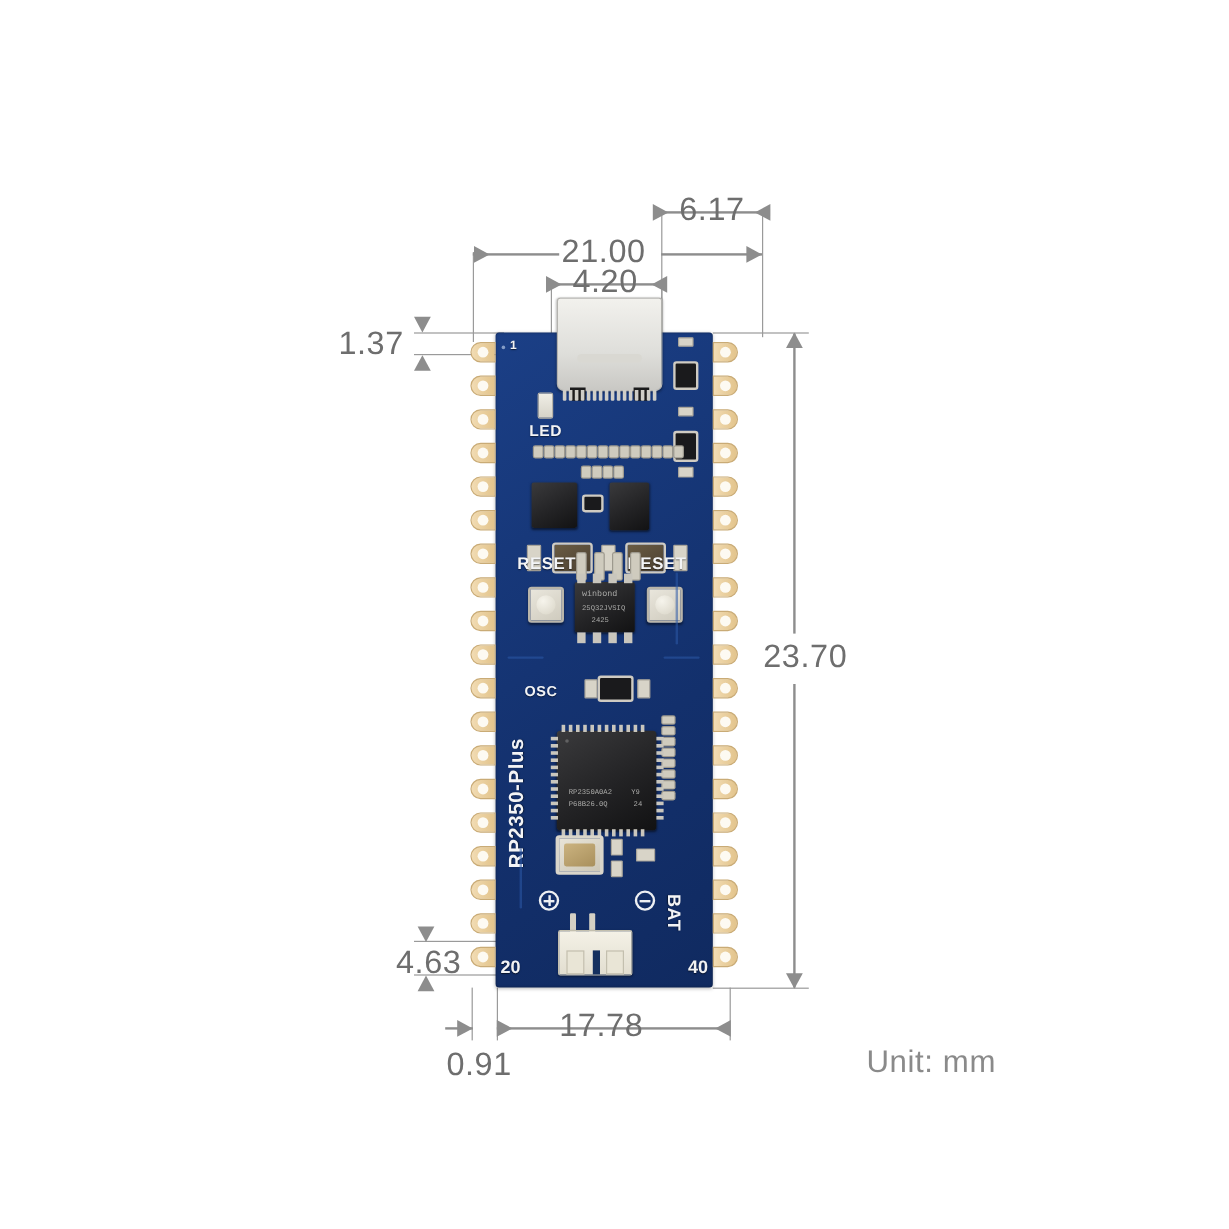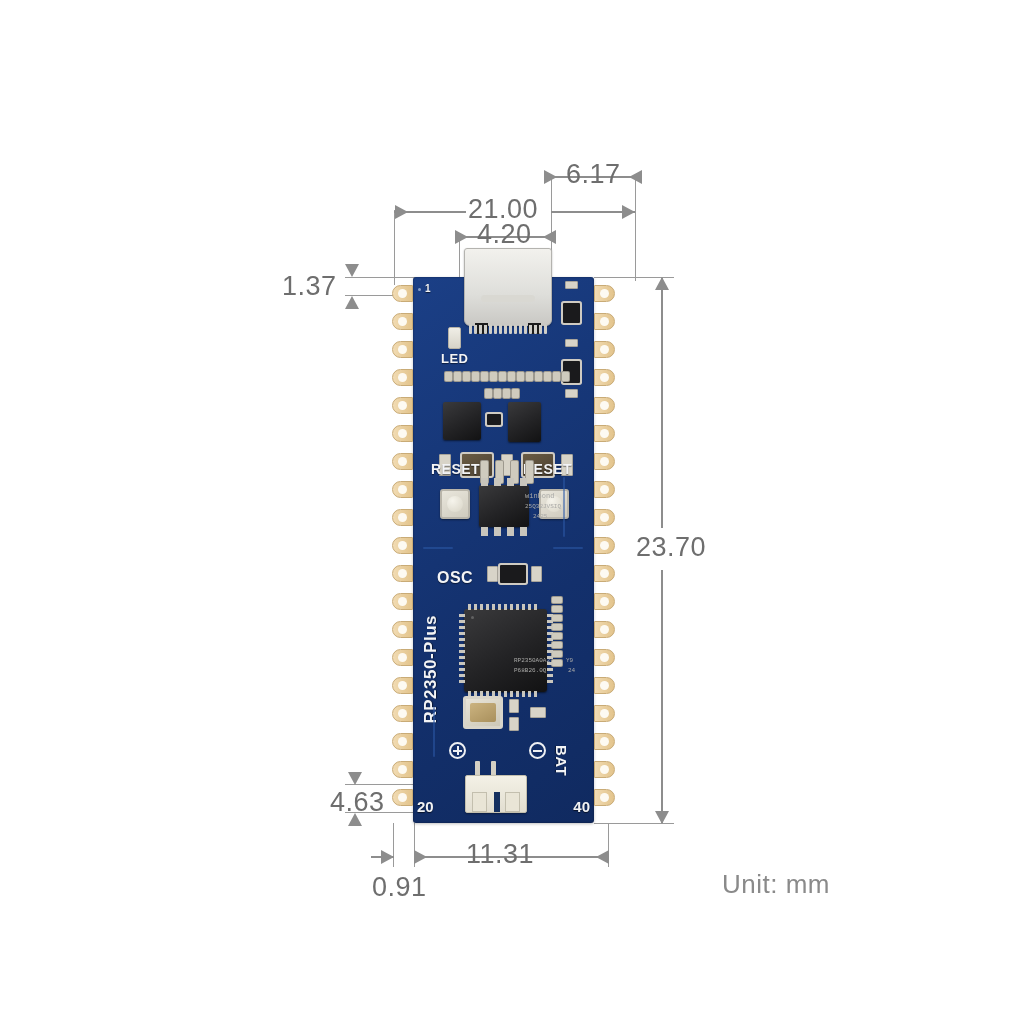--- a/index.html
+++ b/index.html
@@ -68,21 +68,21 @@
 
   
   .silk{position:absolute;color:#f3f4f6;font-weight:bold;letter-spacing:.5px;
         text-shadow:0 1px 1px rgba(0,0,0,.5);}
   .silk.vert{writing-mode:vertical-rl;transform:rotate(180deg);}
   .silk.vert2{writing-mode:vertical-rl;}
 
   
   .ic{position:absolute;background:linear-gradient(150deg,#3a3a3c,#232325 55%,#121213);
       border-radius:2px;box-shadow:0 1px 2px rgba(0,0,0,.55);}
-  .ic .mark{position:absolute;color:#a9a9a7;font-family:"Liberation Mono",monospace;margin-left:40px;}
+  .ic .mark{position:absolute;color:#a9a9a7;font-family:"Liberation Mono",monospace;}
   .icpins{position:absolute;display:flex;}
   .icpins i{background:#c9c6bd;}
 
   .btn{position:absolute;width:30px;height:30px;border-radius:3px;
        background:linear-gradient(150deg,#e9e6dc,#cfcbbe);
        border:2px solid #b9b5aa;box-sizing:border-box;
        box-shadow:0 1px 2px rgba(0,0,0,.45);}
   .btn:after{content:"";position:absolute;inset:5px;border-radius:50%;
        background:radial-gradient(circle at 35% 30%,#f6f4ec,#d8d4c6);}
 
@@ -160,21 +160,21 @@
   <div class="extline h" style="left:345px;top:812px;width:70px;"></div>
   <div class="arrow down" style="left:348px;top:772px;"></div>
   <div class="arrow up" style="left:348px;top:813px;"></div>
   <div class="dimtext" style="left:330px;top:787px;">4.63</div>
 
   <div class="extline v" style="left:414px;top:823px;height:44px;"></div>
   <div class="extline v" style="left:608px;top:823px;height:44px;"></div>
   <div class="dimline h" style="left:414px;top:856px;width:194px;"></div>
   <div class="arrow right" style="left:414px;top:850px;"></div>
   <div class="arrow left" style="left:596px;top:850px;"></div>
-  <div class="dimtext" style="left:466px;top:839px;">11.31</div>
+  <div class="dimtext" style="left:466px;top:839px;">17.78</div>
 
   <div class="extline v" style="left:393px;top:823px;height:44px;"></div>
   <div class="dimline h" style="left:371px;top:856px;width:23px;"></div>
   <div class="arrow right" style="left:381px;top:850px;"></div>
   <div class="dimtext" style="left:372px;top:872px;">0.91</div>
 
   <div class="unitnote" style="left:722px;top:869px;">Unit: mm</div>
 
   <div id="board">
 
@@ -314,21 +314,21 @@
         <i style="width:7px;height:8px;"></i>
         <i style="width:7px;height:8px;"></i>
     </div>
     <div class="icpins" style="left:68px;top:250px;gap:6px;">
       <i style="width:7px;height:9px;"></i>
         <i style="width:7px;height:9px;"></i>
         <i style="width:7px;height:9px;"></i>
         <i style="width:7px;height:9px;"></i>
     </div>
 
-    <div class="silk" style="left:24px;top:292px;font-size:16px;text-align:right;">OSC</div>
+    <div class="silk" style="left:24px;top:292px;font-size:12px;text-align:right;">OSC</div>
     <div class="smdblk" style="left:87px;top:288px;width:26px;height:18px;"></div>
     <div class="smd" style="left:74px;top:289px;width:11px;height:16px;"></div>
     <div class="smd" style="left:118px;top:289px;width:11px;height:16px;"></div>
 
     <div class="hdrrow" style="left:139px;top:320px;flex-direction:column;gap:3px;">
       <span style="width:10px;height:6px;"></span>
         <span style="width:10px;height:6px;"></span>
       <span style="width:10px;height:6px;"></span>
         <span style="width:10px;height:6px;"></span>
       <span style="width:10px;height:6px;"></span>

